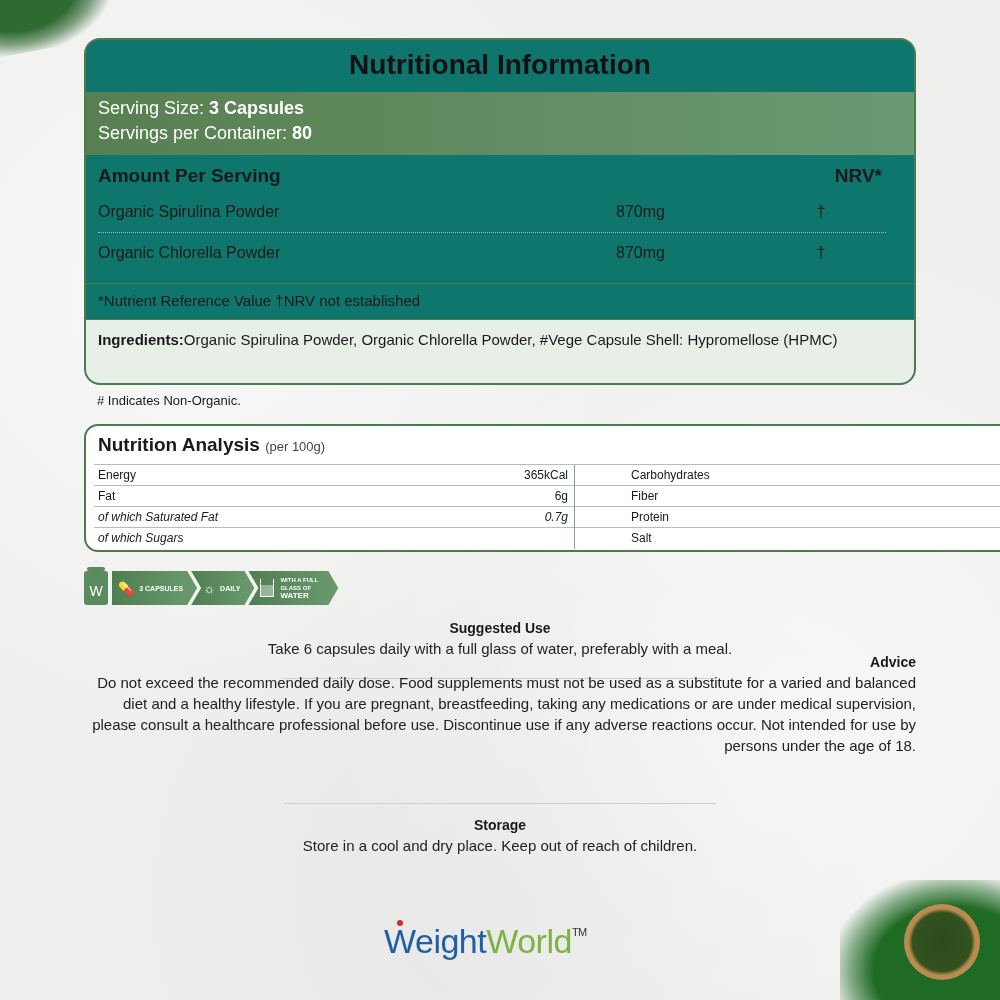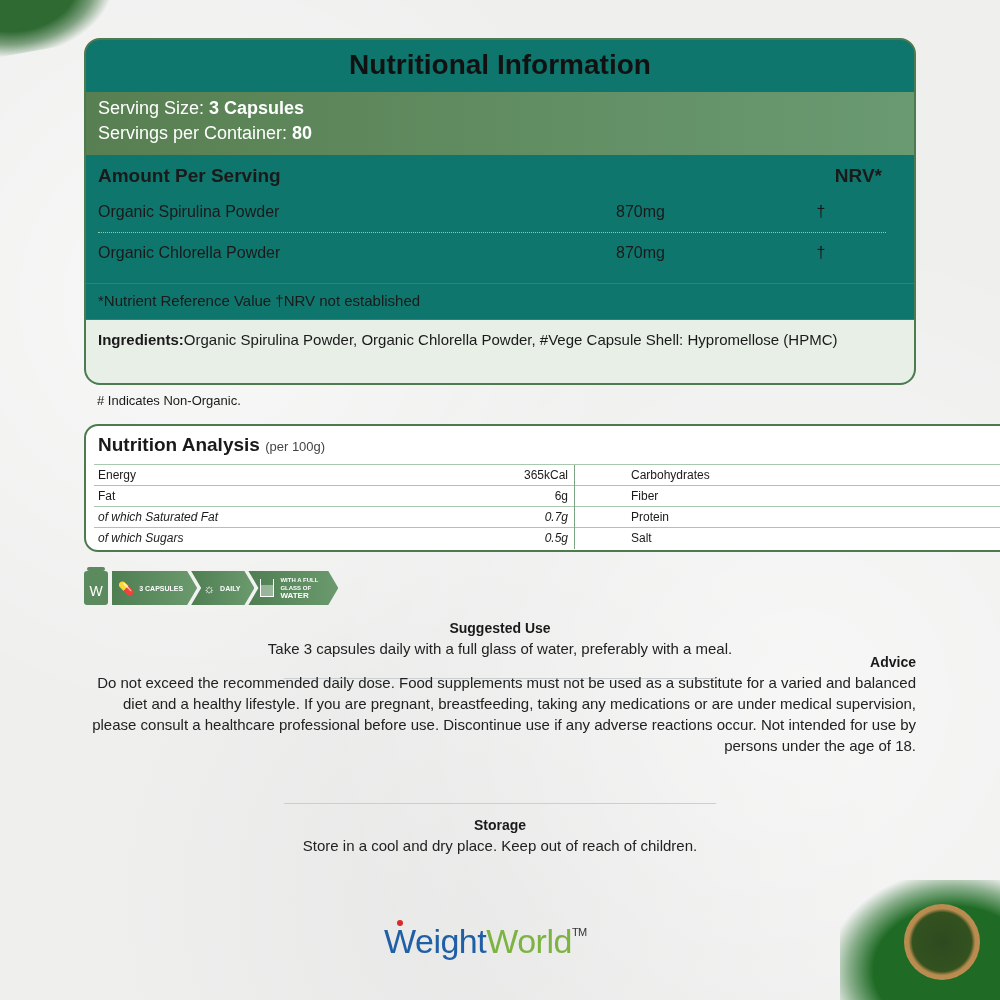--- a/index.html
+++ b/index.html
@@ -120,21 +120,21 @@
   }
   .col { }
   .col.left { border-right: 1.5px solid #7ea583; }
   .a-row {
     display: flex; justify-content: space-between;
     height: 21px; line-height: 20px;
     font-size: 12px;
     border-bottom: 1px solid #a8c7ac;
     padding: 0 6px 0 4px;
   }
-  .a-row:last-child { border-bottom: none; }
+  .a-row:last-child { border-bottom: none; flex-direction: column; }
   .col.right .a-row { padding-left: 56px; }
   .a-row.italic { font-style: italic; }
 
   
   .banner {
     position: absolute; left: 84px; top: 570px; height: 36px;
     display: flex; align-items: center;
   }
   .jar {
     width: 24px; height: 34px; margin-right: 4px;
@@ -288,21 +288,21 @@
     <span class="water-txt">
       <span>WITH A FULL</span><br>
       <span>GLASS OF</span><br>
       <span class="big">WATER</span>
     </span>
   </div>
 </div>
 
 <div class="section" style="top:620px;">
   <h3>Suggested Use</h3>
-  <p>Take 3 capsules daily with a full glass of water, preferably with a meal.</p>
+  <p>Take 6 capsules daily with a full glass of water, preferably with a meal.</p>
 </div>
 <div class="divider" style="top:678px;"></div>
 
 <div class="section" style="top:654px;text-align:right;">
   <h3>Advice</h3>
   <p>Do not exceed the recommended daily dose. Food supplements must not be used as a substitute for a varied and balanced diet and a healthy lifestyle. If you are pregnant, breastfeeding, taking any medications or are under medical supervision, please consult a healthcare professional before use. Discontinue use if any adverse reactions occur. Not intended for use by persons under the age of 18.</p>
 </div>
 <div class="divider" style="top:803px;"></div>
 
 <div class="section" style="top:817px;">

